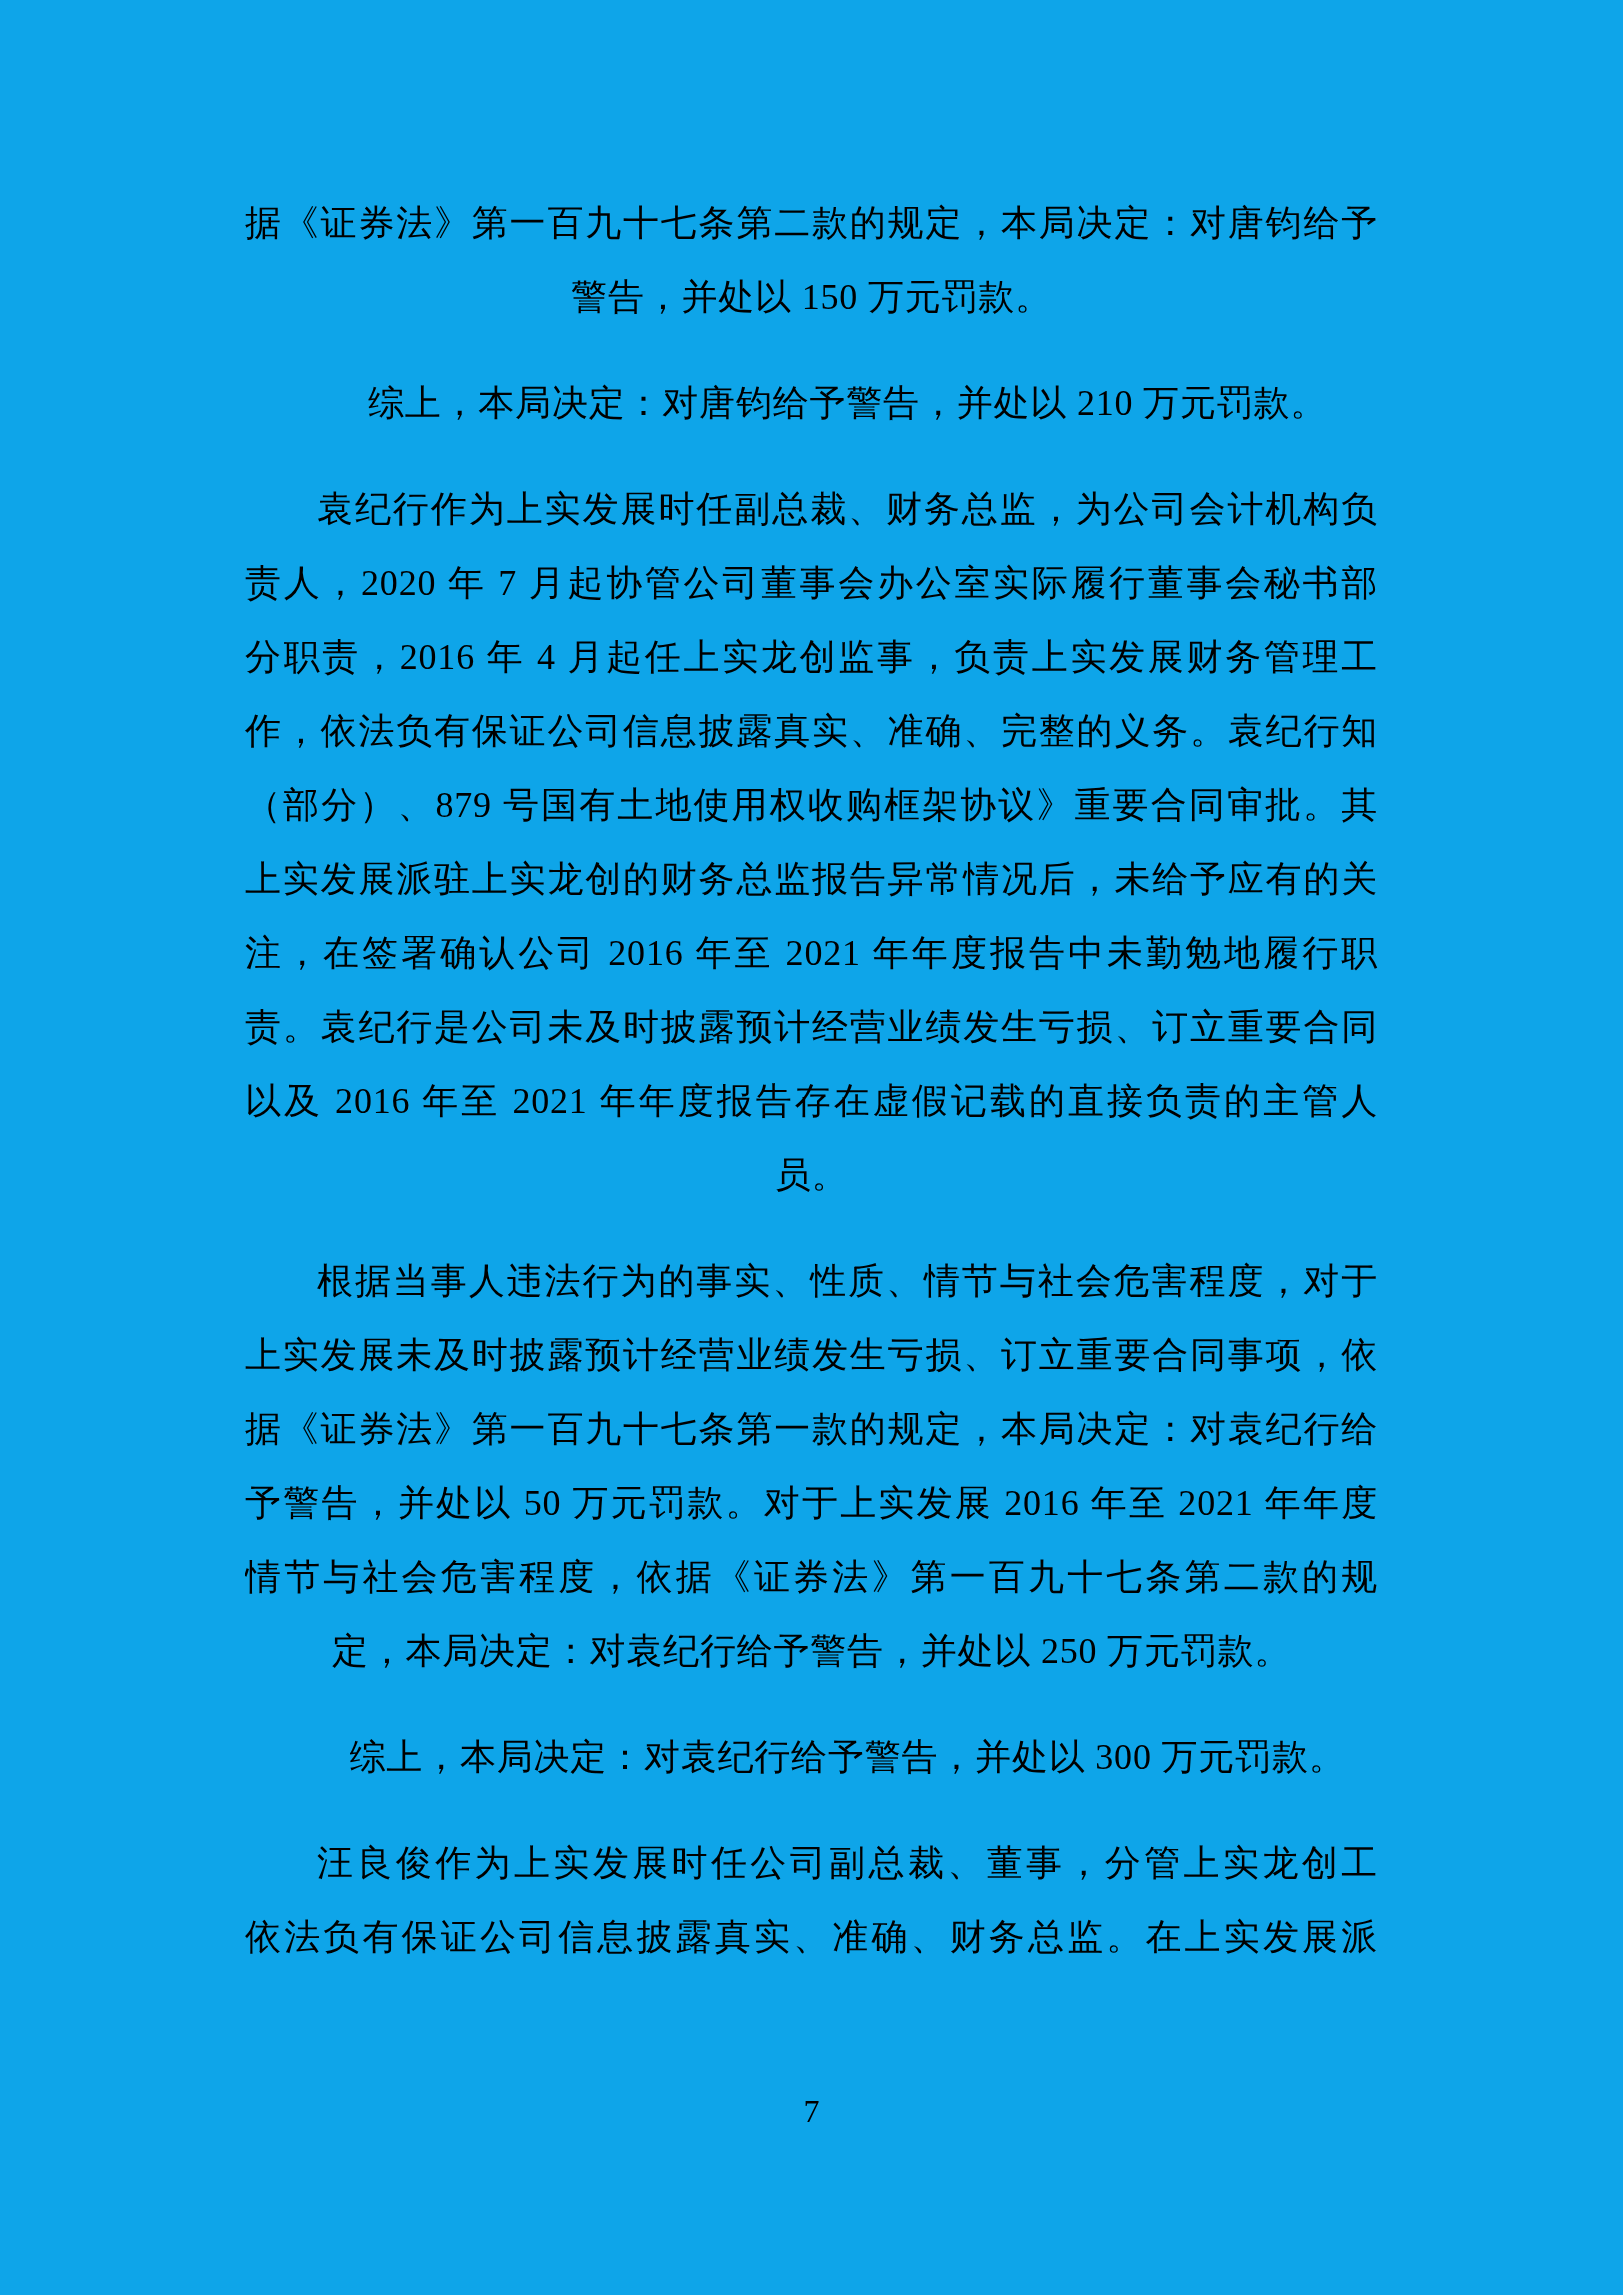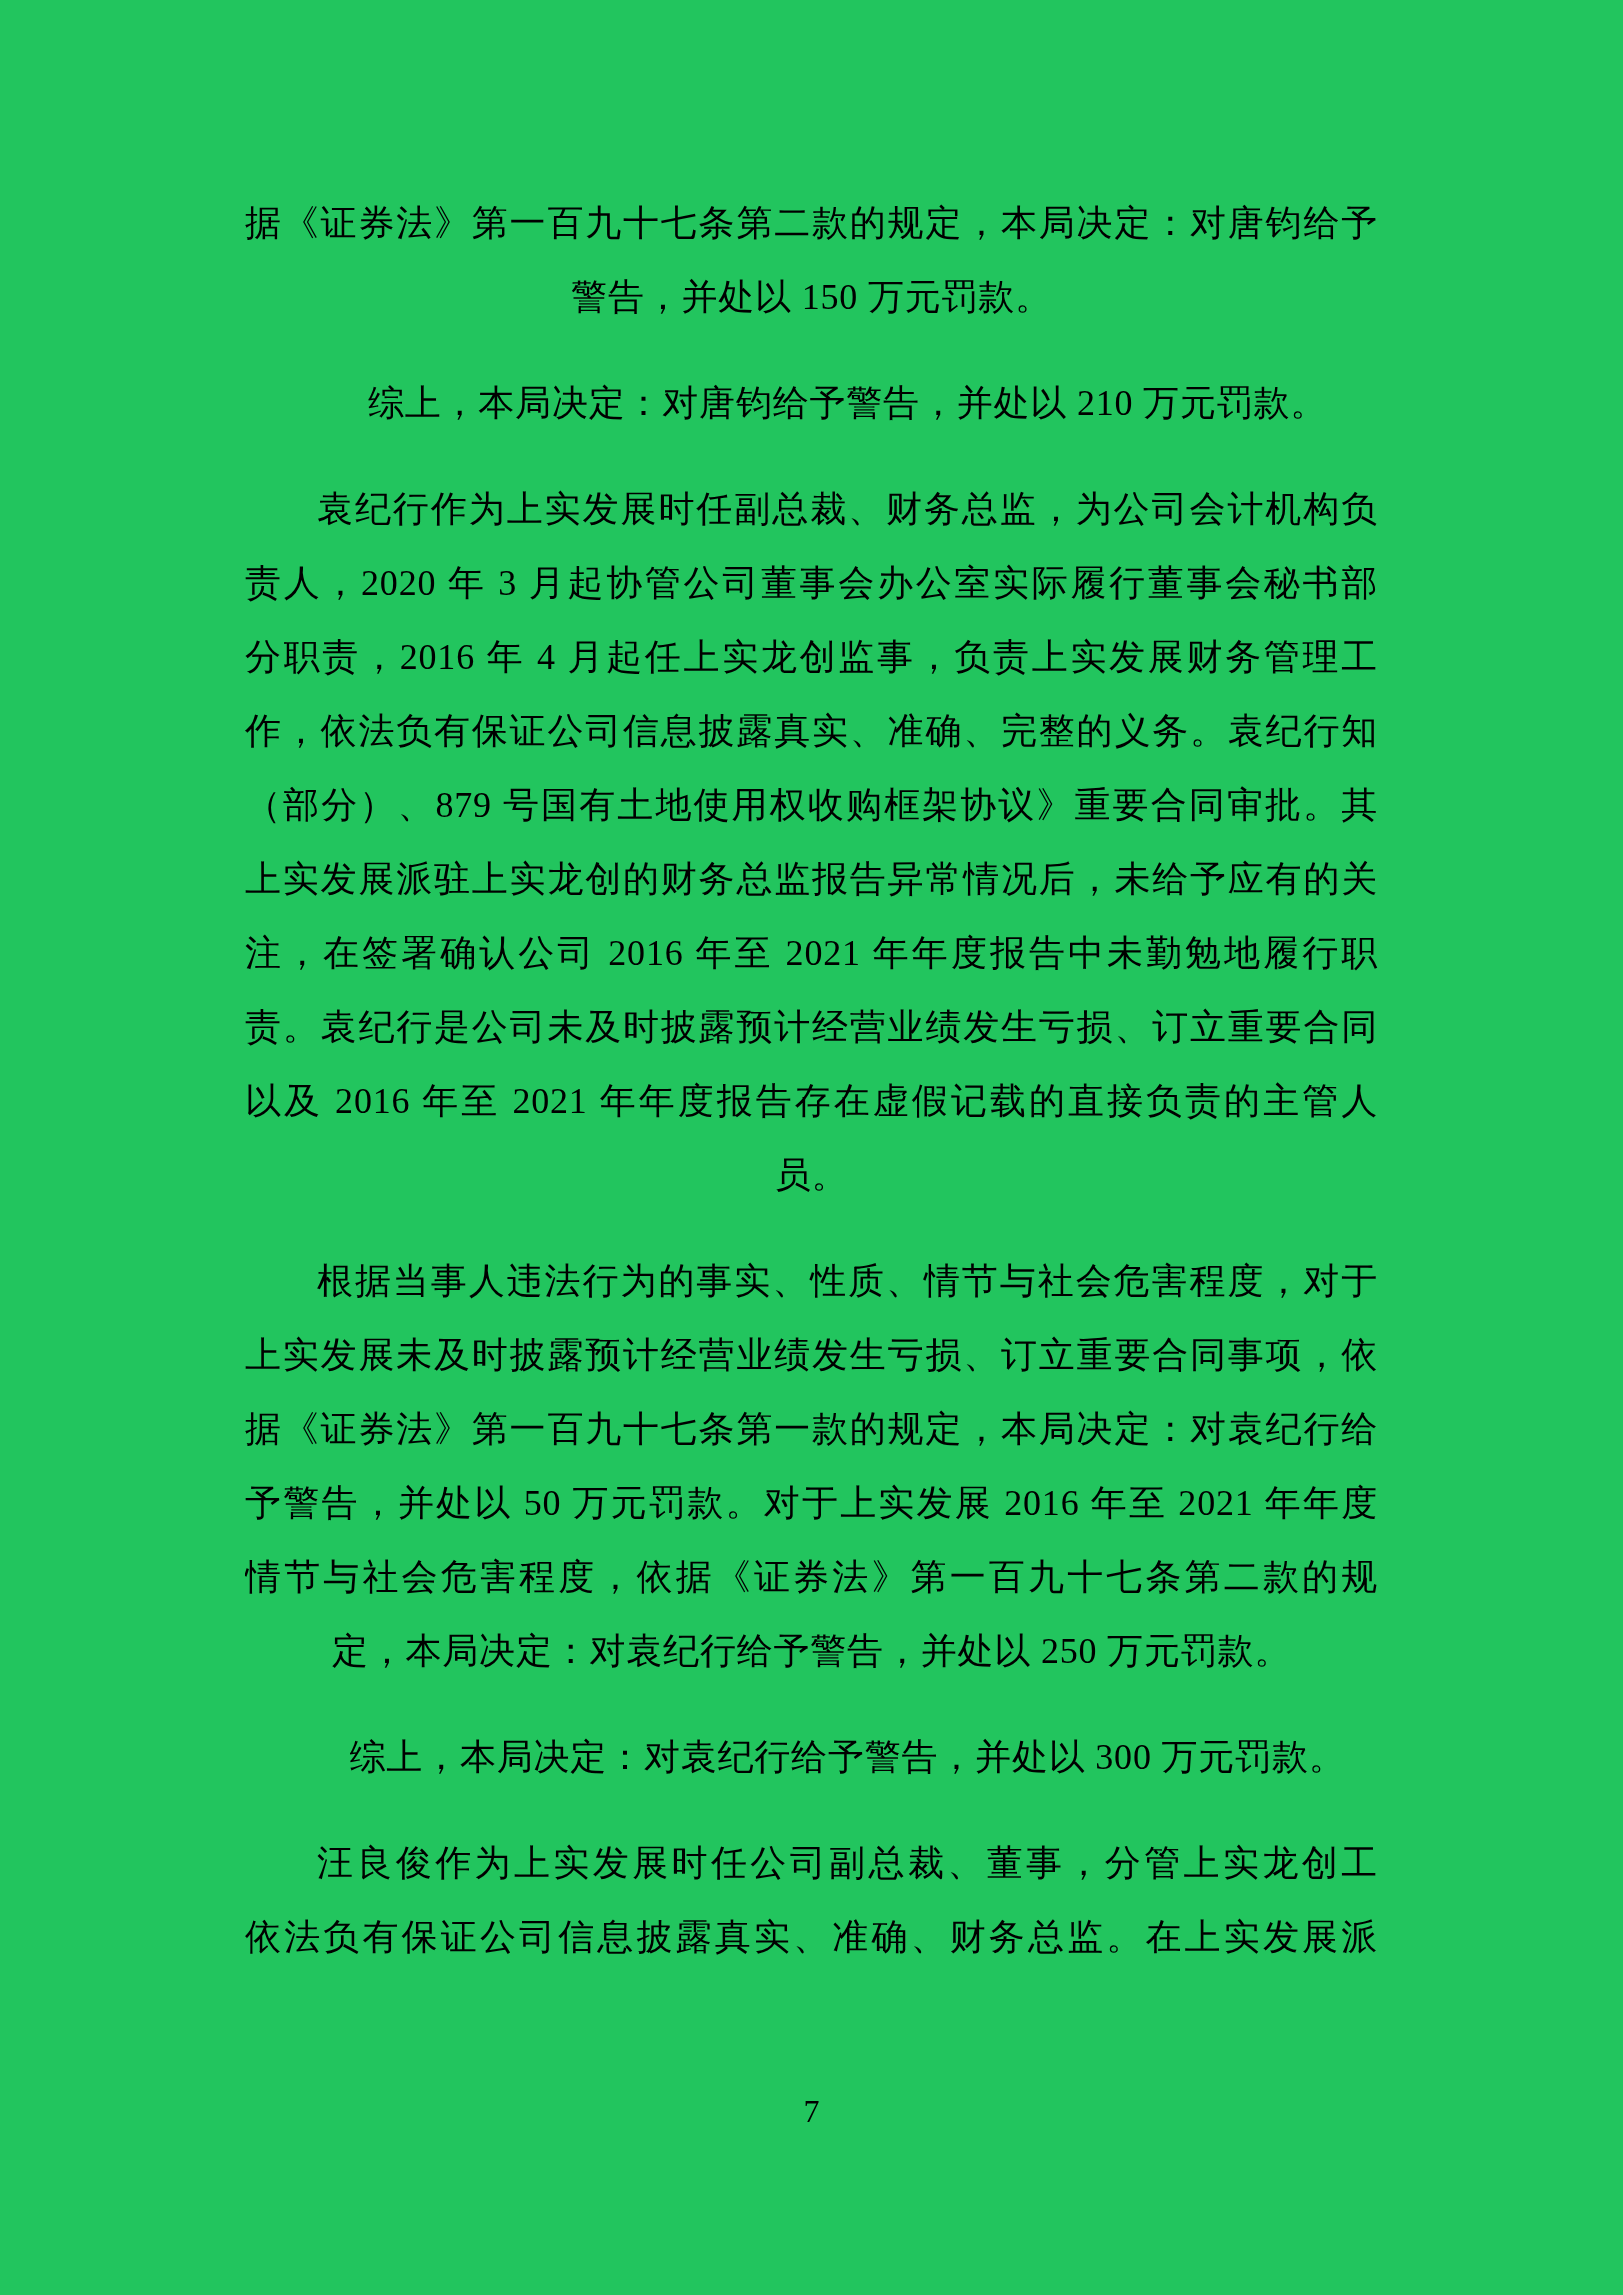--- a/index.html
+++ b/index.html
@@ -4,21 +4,21 @@
 <style>
   html, body {
     margin: 0;
     padding: 0;
     background: #ffffff;
   }
   .page {
     position: relative;
     width: 1623px;
     height: 2295px;
-    background: #22c55e;
+    background: #0ea5e9;
     color: #000000;
     font-family: "Liberation Serif", "DejaVu Serif", serif;
     overflow: hidden;
   }
   .content {
     position: absolute;
     left: 245px;
     top: 186px;
     width: 1133px;
   }
@@ -60,21 +60,21 @@
   <div class="content" id="doc-content">
       <div class="paragraph">
         <div class="line fill">据《证券法》第一百九十七条第二款的规定，本局决定：对唐钧给予</div>
         <div class="line">警告，并处以 150 万元罚款。</div>
       </div>
       <div class="paragraph">
         <div class="line indent">综上，本局决定：对唐钧给予警告，并处以 210 万元罚款。</div>
       </div>
       <div class="paragraph">
         <div class="line fill indent">袁纪行作为上实发展时任副总裁、财务总监，为公司会计机构负</div>
-        <div class="line fill">责人，2020 年 3 月起协管公司董事会办公室实际履行董事会秘书部</div>
+        <div class="line fill">责人，2020 年 7 月起协管公司董事会办公室实际履行董事会秘书部</div>
         <div class="line fill">分职责，2016 年 4 月起任上实龙创监事，负责上实发展财务管理工</div>
         <div class="line fill">作，依法负有保证公司信息披露真实、准确、完整的义务。袁纪行知</div>
         <div class="line fill">（部分）、879 号国有土地使用权收购框架协议》重要合同审批。其在</div>
         <div class="line fill">上实发展派驻上实龙创的财务总监报告异常情况后，未给予应有的关</div>
         <div class="line fill">注，在签署确认公司 2016 年至 2021 年年度报告中未勤勉地履行职</div>
         <div class="line fill">责。袁纪行是公司未及时披露预计经营业绩发生亏损、订立重要合同</div>
         <div class="line fill">以及 2016 年至 2021 年年度报告存在虚假记载的直接负责的主管人</div>
         <div class="line">员。</div>
       </div>
       <div class="paragraph">

